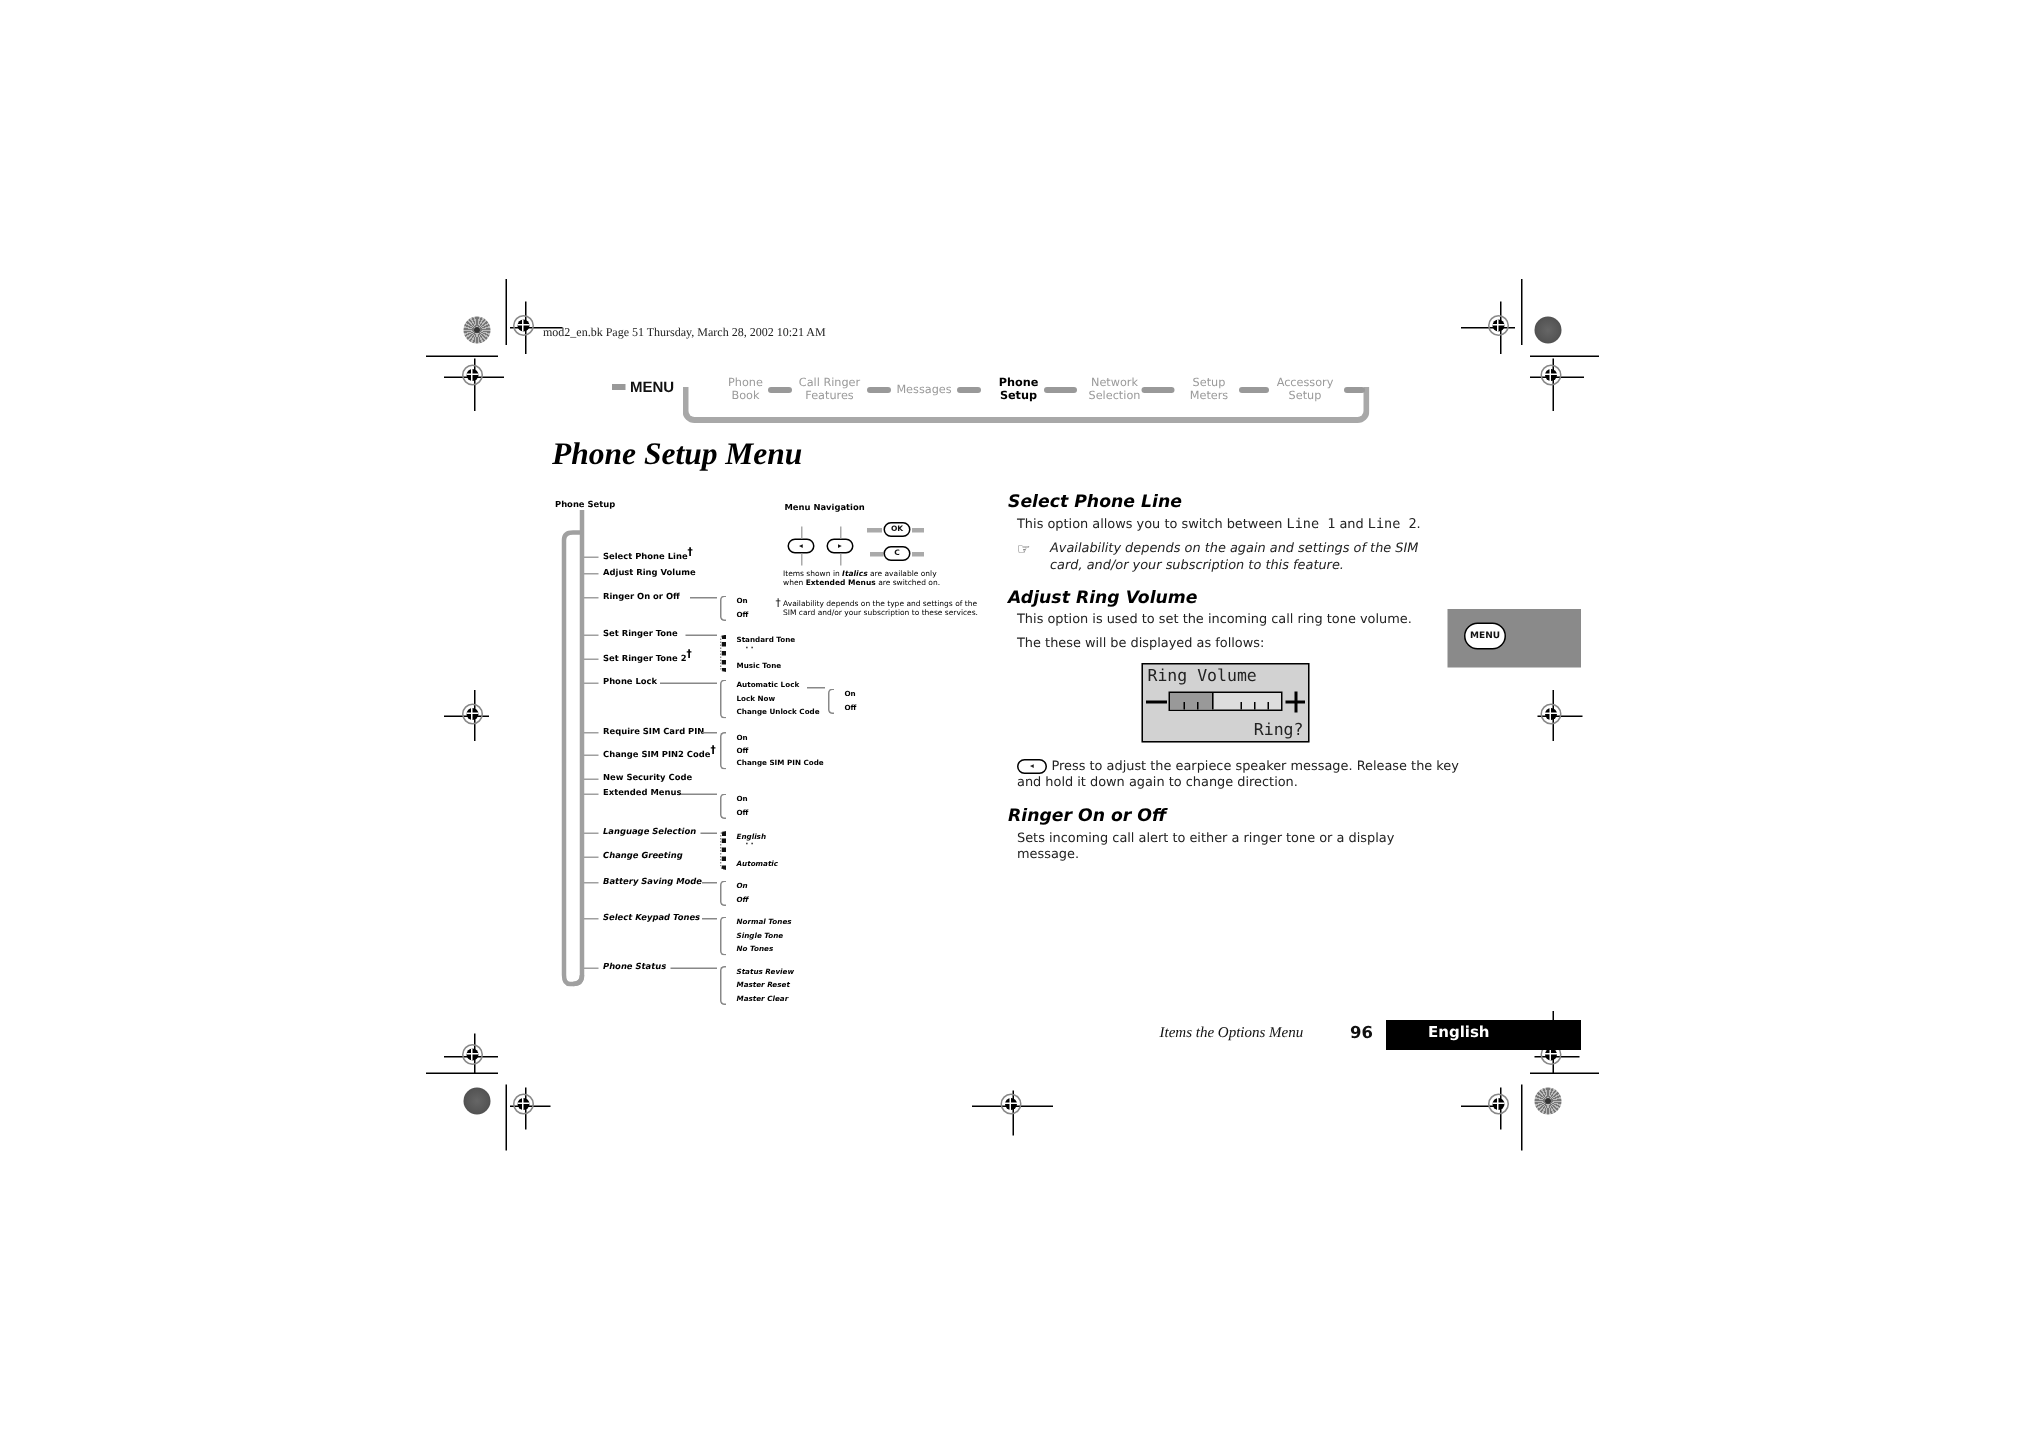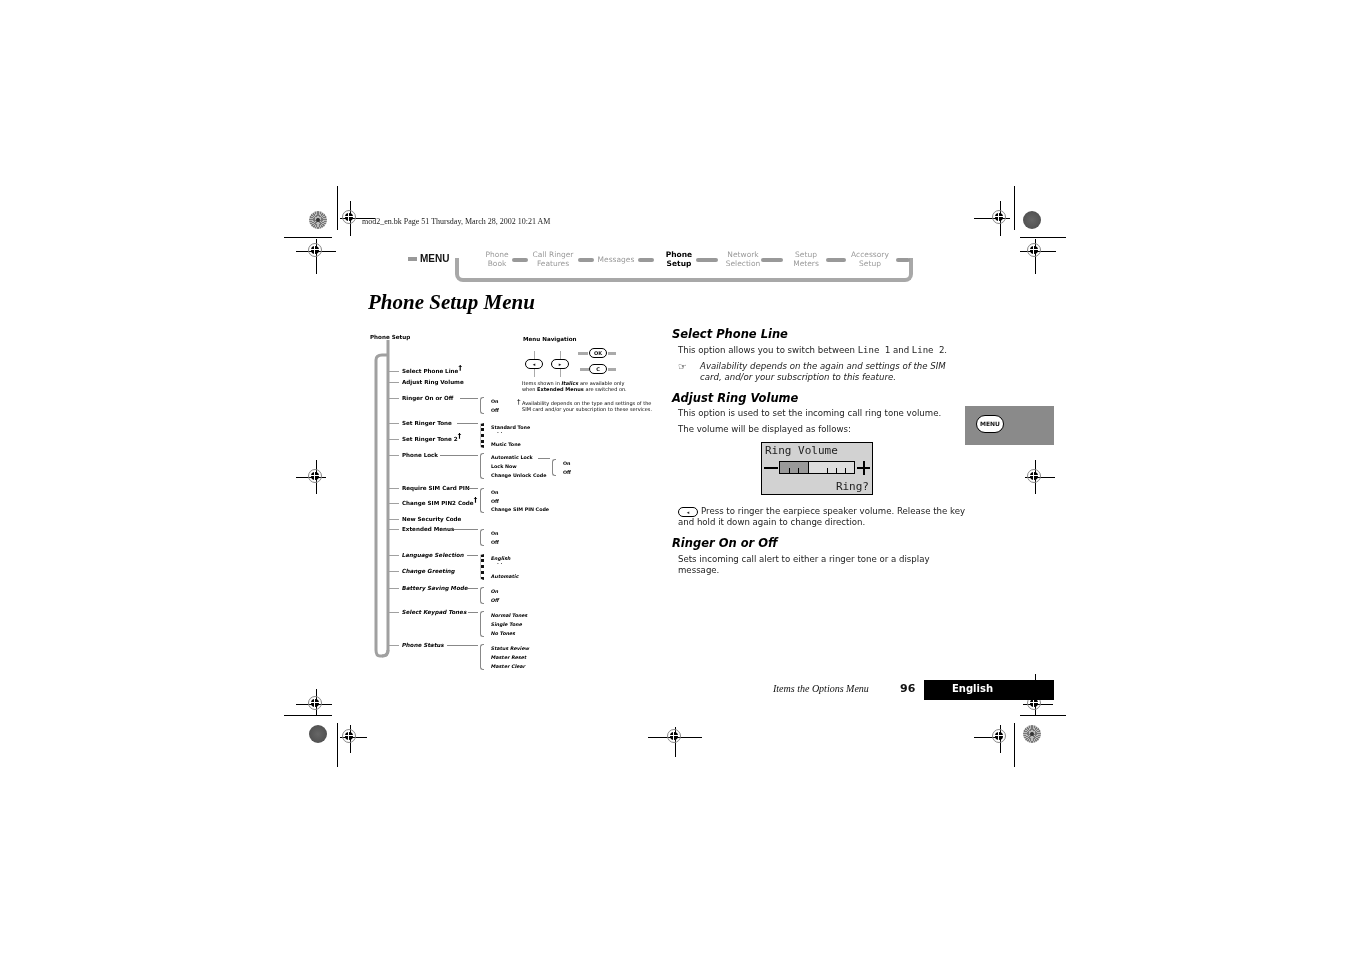--- a/index.html
+++ b/index.html
@@ -298,40 +298,40 @@
   <span>This option allows you to switch between </span><span class="mono">Line 1</span><span> and </span><span class="mono">Line 2</span><span>.</span>
 </div>
 <div class="p" style="left:678px;top:361px;font-size:10px;">☞</div>
 <div class="p note" style="left:700px;top:361px;white-space:nowrap;">
   <span>Availability depends on the again and settings of the SIM</span><br>
   <span>card, and/or your subscription to this feature.</span>
 </div>
 
 <div class="h2" style="left:672px;top:391px;">Adjust Ring Volume</div>
 <div class="p" style="left:678px;top:408px;white-space:nowrap;">This option is used to set the incoming call ring tone volume.</div>
-<div class="p" style="left:678px;top:424px;white-space:nowrap;">The volume will be displayed as follows:</div>
+<div class="p" style="left:678px;top:424px;white-space:nowrap;">The these will be displayed as follows:</div>
 
 <div class="abs lcd">
   <div class="lcd-title">Ring Volume</div>
   <div class="lcd-minus"></div>
   <div class="lcd-bar">
     <div class="lcd-fill" id="vol-fill" style="width: 37.5%;"></div>
     <div class="lcd-tick" style="left:9px;"></div>
     <div class="lcd-tick" style="left:18px;"></div>
     <div class="lcd-tick" style="left:47px;"></div>
     <div class="lcd-tick" style="left:56px;"></div>
     <div class="lcd-tick" style="left:65px;"></div>
   </div>
   <div class="lcd-plus-h"></div>
   <div class="lcd-plus-v"></div>
   <div class="lcd-quit">Ring?</div>
 </div>
 
 <div class="p" style="left:678px;top:506px;white-space:nowrap;">
-  <span class="key-pill">◂</span><span>Press to ringer the earpiece speaker volume. Release the key</span><br>
+  <span class="key-pill">◂</span><span>Press to adjust the earpiece speaker message. Release the key</span><br>
   <span>and hold it down again to change direction.</span>
 </div>
 
 <div class="h2" style="left:672px;top:536px;">Ringer On or Off</div>
 <div class="p" style="left:678px;top:554px;white-space:nowrap;">
   <span>Sets incoming call alert to either a ringer tone or a display</span><br>
   <span>message.</span>
 </div>
 
 <div class="abs menu-tab">

